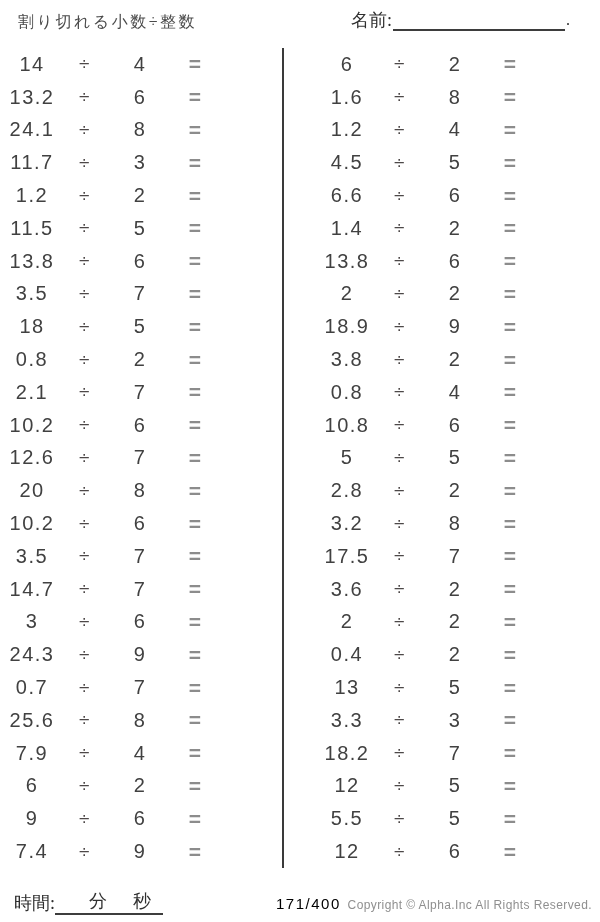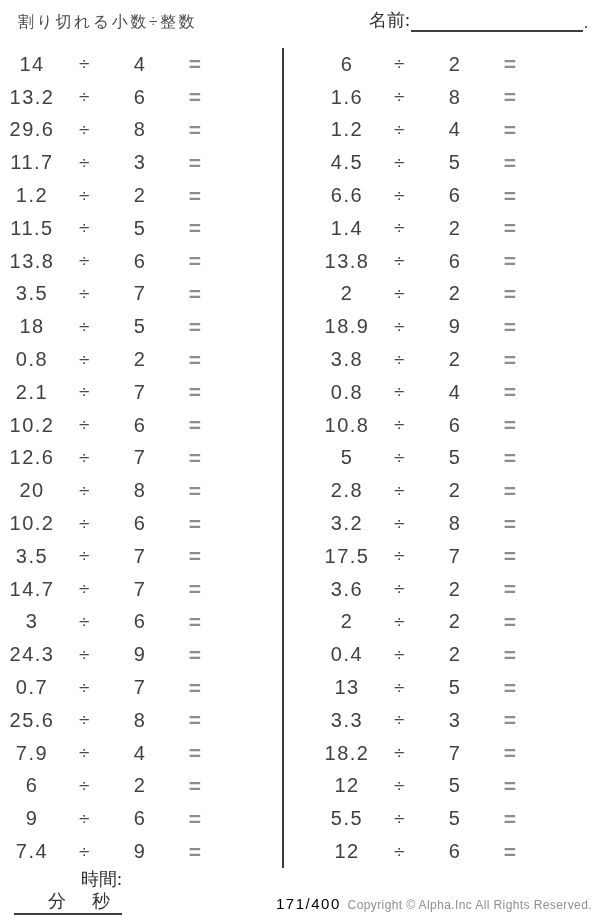--- a/index.html
+++ b/index.html
@@ -11,22 +11,22 @@
     overflow:hidden;
   }
 
   
   .sheet-title {
     position:absolute; top:12px; left:18px;
     font-family:"Liberation Serif", serif;
     font-size:16px; letter-spacing:2.5px; color:#4a4a4a;
   }
   .name-area {
-    position:absolute; top:8px; right:12px;
-    display:flex; align-items:flex-end;
+    position:absolute; top:8px; right:30px;
+    display:flex; align-items:center;
     font-family:"Liberation Serif", serif;
     font-size:18px; color:#2f2f2f;
   }
   .name-line {
     display:inline-block; width:172px; height:22px;
     border-bottom:2px solid #3d3d3d; margin-left:1px;
   }
   .name-period { font-size:16px; margin-left:1px; color:#2f2f2f; }
 
   
@@ -49,21 +49,21 @@
     font-weight:400;
   }
   .op-div { font-size:19px; color:#4d4848; }
   .op-eq  { font-size:21px; color:#8c8c8c; font-weight:700; }
 
   
   .time-group {
     position:absolute; left:14px; bottom:7px;
     display:flex; align-items:flex-end;
     font-family:"Liberation Serif", serif;
-    font-size:18px; color:#2f2f2f;flex-direction:column;
+    font-size:18px; color:#2f2f2f;
   }
   .time-line {
     display:inline-block; height:24px; width:108px;
     border-bottom:2px solid #3d3d3d;
     display:flex; align-items:flex-end;
   }
   .minutes-label { margin-left:34px; }
   .seconds-label { margin-left:26px; }
   .page-number {
     position:absolute; left:276px; bottom:10px;
@@ -94,21 +94,21 @@
   </div>
 
   <div class="row">
     <span class="cell num">13.2</span>
     <span class="cell num op-div">÷</span>
     <span class="cell num">6</span>
     <span class="cell op-eq">=</span>
   </div>
 
   <div class="row">
-    <span class="cell num">29.6</span>
+    <span class="cell num">24.1</span>
     <span class="cell num op-div">÷</span>
     <span class="cell num">8</span>
     <span class="cell op-eq">=</span>
   </div>
 
   <div class="row">
     <span class="cell num">11.7</span>
     <span class="cell num op-div">÷</span>
     <span class="cell num">3</span>
     <span class="cell op-eq">=</span>

